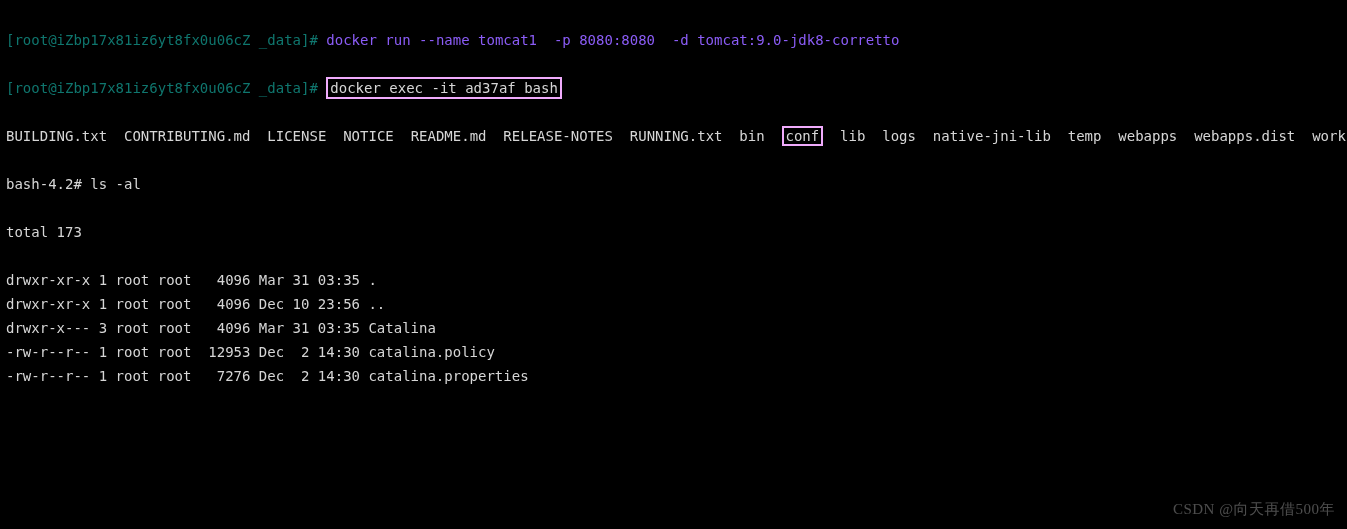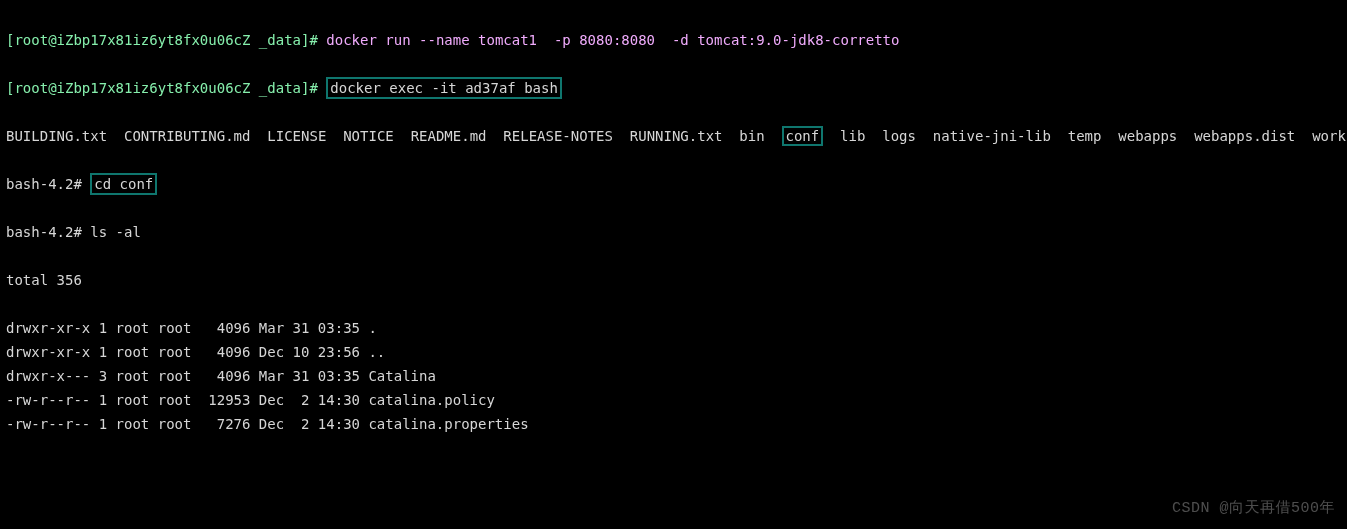--- a/index.html
+++ b/index.html
@@ -12,48 +12,47 @@
     color: #d6d6d6;
     width: 1347px;
     height: 529px;
     overflow: hidden;
     position: relative;
   }
   .terminal {
     padding: 4px 6px;
     white-space: pre;
   }
-  .prompt-root { color: #86efac; }
-  .cmd { color: #f0abfc; }
+  .prompt-root { color: #0f766e; }
+  .cmd { color: #8b5cf6; }
   .box-red {
-    border: 2px solid #0f766e;
+    border: 2px solid #f0abfc;
     padding: 0 2px;
     margin: -2px 0;
     display: inline-block;
     line-height: 18px;
   }
   .line { display: block; }
   .watermark {
     position: absolute;
     right: 12px;
     bottom: 8px;
     color: rgba(220,220,220,0.35);
-    font-family: Liberation Mono, monospace;
+    font-family: Liberation Serif, serif;
     font-size: 15px;
     letter-spacing: 0.5px;
   }
   .ls-list span { display:inline; }
 </style>
 </head>
 <body>
 
 <div class="terminal">
 <span class="line"><span class="prompt-root">[root@iZbp17x81iz6yt8fx0u06cZ _data]#</span> <span class="cmd">docker run --name tomcat1  -p 8080:8080  -d tomcat:9.0-jdk8-corretto</span></span>
 <span class="line"><span class="prompt-root">[root@iZbp17x81iz6yt8fx0u06cZ _data]#</span> <span class="box-red"><span>docker exec -it ad37af bash</span></span></span>
 <span class="line ls-list" id="ls-root-line"><span>BUILDING.txt</span>  <span>CONTRIBUTING.md</span>  <span>LICENSE</span>  <span>NOTICE</span>  <span>README.md</span>  <span>RELEASE-NOTES</span>  <span>RUNNING.txt</span>  <span>bin</span>  <span class="box-red">conf</span>  <span>lib</span>  <span>logs</span>  <span>native-jni-lib</span>  <span>temp</span>  <span>webapps</span>  <span>webapps.dist</span>  <span>work</span></span>
-<span class="line"><span>bash-4.2#</span> <span class="box-red"><span>cd conf</span></span></span>
 <span class="line"><span>bash-4.2#</span> <span>ls -al</span></span>
-<span class="line">total 356</span>
+<span class="line">total 173</span>
 <span id="ls-al-block"><span class="line">drwxr-xr-x 1 root root   4096 Mar 31 03:35 <span>.</span></span><span class="line">drwxr-xr-x 1 root root   4096 Dec 10 23:56 <span>..</span></span><span class="line">drwxr-x--- 3 root root   4096 Mar 31 03:35 <span>Catalina</span></span><span class="line">-rw-r--r-- 1 root root  12953 Dec  2 14:30 <span>catalina.policy</span></span><span class="line">-rw-r--r-- 1 root root   7276 Dec  2 14:30 <span>catalina.properties</span></span></span>
 
 </div>
 
 <div class="watermark">CSDN @向天再借500年</div>
 
 </body></html>

